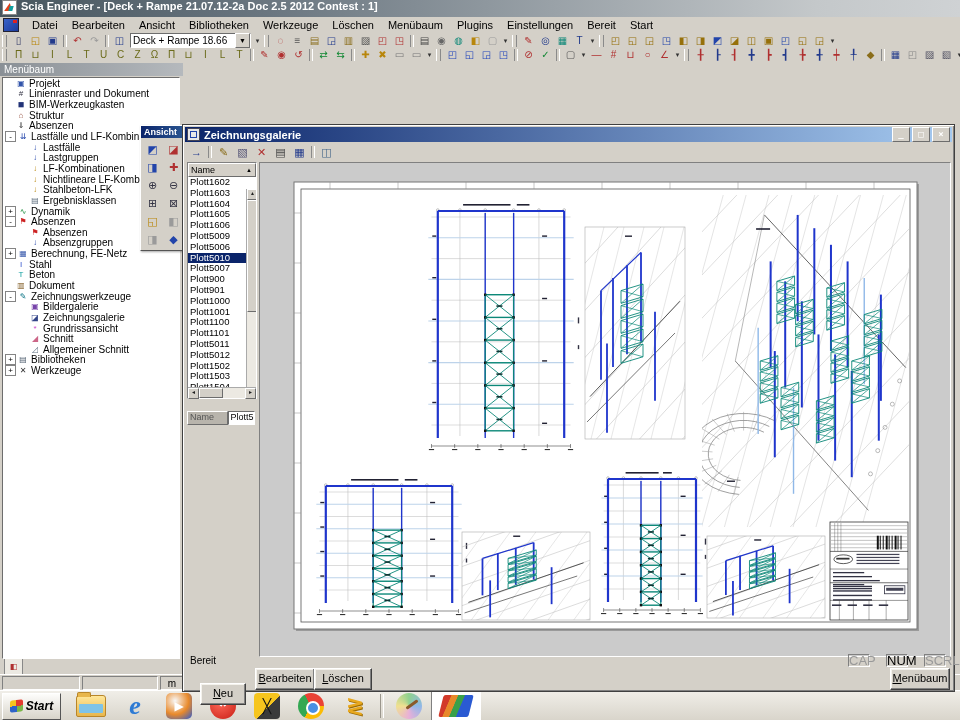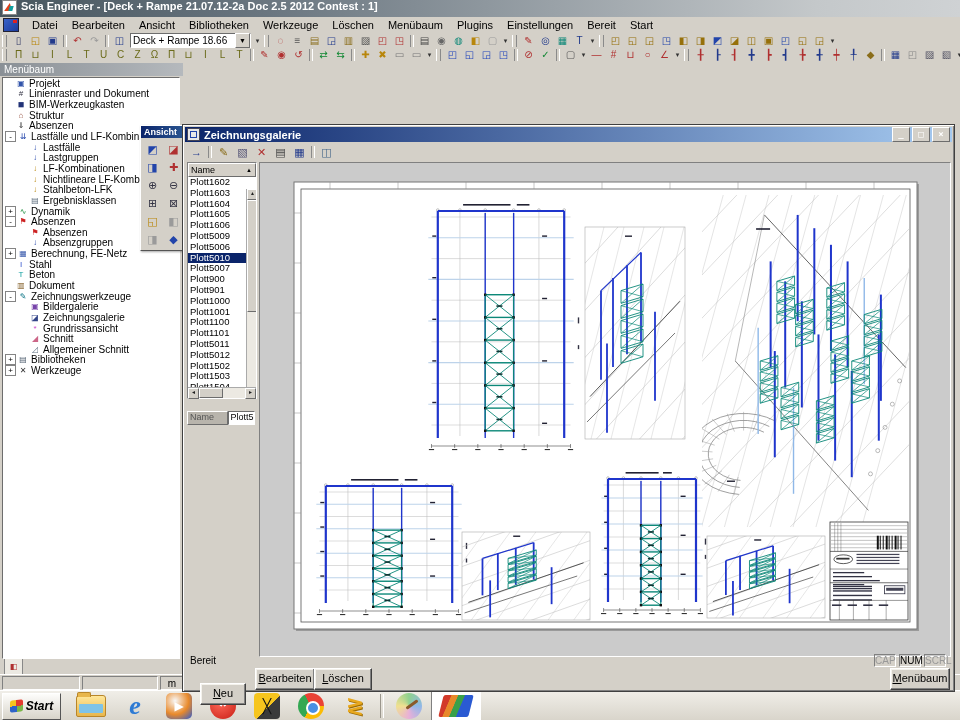--- a/index.html
+++ b/index.html
@@ -85,21 +85,21 @@
   #gnamelabel{width:38px;height:12px;background:#b8b4ac;border:1px solid;border-color:#fff #6d6d6d #6d6d6d #fff;
     font-size:9px;color:#555;padding-left:2px;}
   #gnameval{width:24px;height:12px;font-size:9px;padding-left:1px;white-space:nowrap;overflow:hidden;}
   
   #gcanvas{left:76px;top:37px;width:690px;height:493px;background:#cbcbcb;border:1px solid;border-color:#808080 #fff #fff #808080;}
   #gcanvas svg{display:block;}
   
   #gstatus{left:2px;top:528px;width:767px;height:14px;display:flex;align-items:center;font-size:10px;}
   #gstatus .stext{margin-left:5px;}
   #gind{margin-left:auto;display:flex;margin-right:6px;}
-  .ind{width:20px;height:11px;border:1px solid;border-color:#808080 #fff #fff #808080;font-size:10px;text-align:center;line-height:11px;margin-left:3px;color:#999;}
+  .ind{width:20px;height:11px;border:1px solid;border-color:#808080 #fff #fff #808080;font-size:13px;text-align:center;line-height:11px;margin-left:16px;color:#999;}
   .ind.on{color:#000;}
   .gbtn{position:absolute;height:20px;background:#d4d0c8;border:1px solid;border-color:#fff #404040 #404040 #fff;
     box-shadow:inset -1px -1px 0 #808080,inset 1px 1px 0 #f4f2ec;font-size:11px;text-align:center;line-height:19px;cursor:default;}
   .gbtn::first-letter{text-decoration:underline;}
   
   #rightstrip{left:953px;top:62px;width:7px;height:568px;background:#d4d0c8;border-left:1px solid #fff;}
   
   #cmdpanel{left:180px;top:630px;width:773px;height:44px;background:#d4d0c8;border:1px solid;border-color:#fff #555 #555 #fff;}
   #cmdtitle{left:1px;top:1px;width:769px;height:12px;background:linear-gradient(90deg,#7e8488,#aab0b4);color:#fff;
     font-size:9px;display:flex;align-items:center;padding-left:4px;}

